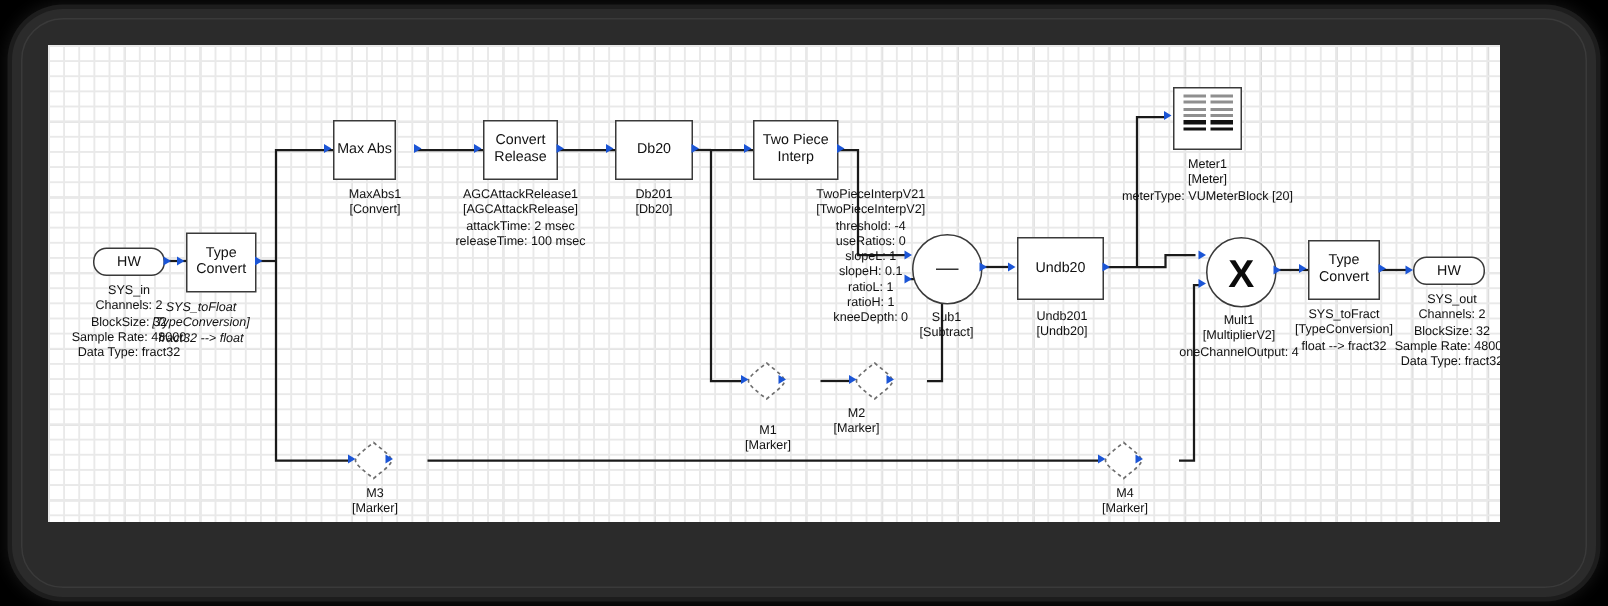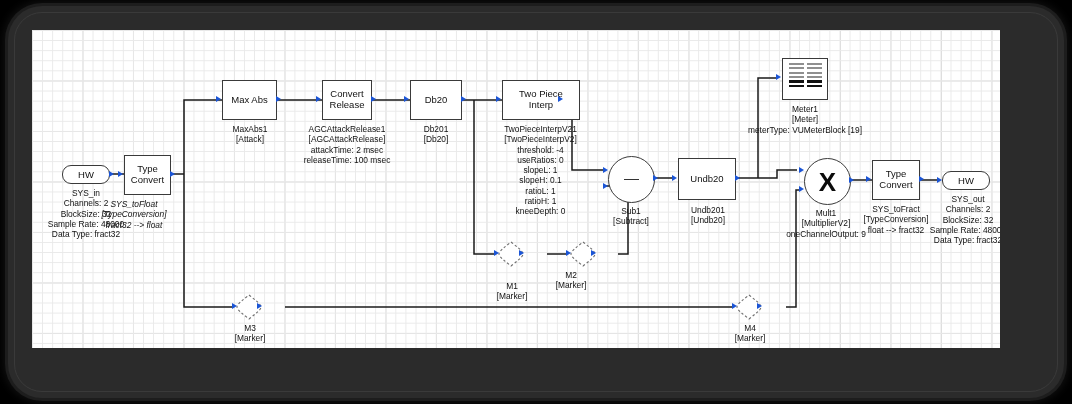--- a/index.html
+++ b/index.html
@@ -121,27 +121,27 @@
 Convert</span>
       </div>
       <div class="port" style="left:86px;top:141px;"></div>
       <div class="port" style="left:138px;top:141px;"></div>
       <div class="cap" style="left:59px;top:169px;width:86px;font-style:italic;">SYS_toFloat
 [TypeConversion]
 fract32 --&gt; float</div>
     </div>
 
     <div class="node">
-      <div class="box" style="left:190px;top:50px;width:55px;height:40px;">
+      <div class="box" style="left:190px;top:50px;width:42px;height:40px;">
         <span>Max Abs</span>
       </div>
       <div class="port" style="left:184px;top:66px;"></div>
       <div class="port" style="left:244px;top:66px;"></div>
       <div class="cap" style="left:183px;top:94px;width:70px;">MaxAbs1
-[Attack]</div>
+[Convert]</div>
     </div>
 
     <div class="node">
       <div class="box" style="left:290px;top:50px;width:50px;height:40px;white-space:pre;">
         <span>Convert
 Release</span>
       </div>
       <div class="port" style="left:284px;top:66px;"></div>
       <div class="port" style="left:339px;top:66px;"></div>
       <div class="cap" style="left:258px;top:94px;width:114px;">AGCAttackRelease1
@@ -154,27 +154,27 @@
       <div class="box" style="left:378px;top:50px;width:52px;height:40px;">
         <span>Db20</span>
       </div>
       <div class="port" style="left:372px;top:66px;"></div>
       <div class="port" style="left:429px;top:66px;"></div>
       <div class="cap" style="left:370px;top:94px;width:68px;">Db201
 [Db20]</div>
     </div>
 
     <div class="node">
-      <div class="box" style="left:470px;top:50px;width:78px;height:40px;white-space:pre;">
+      <div class="box" style="left:470px;top:50px;width:57px;height:40px;white-space:pre;">
         <span>Two Piece
 Interp</span>
       </div>
       <div class="port" style="left:464px;top:66px;"></div>
       <div class="port" style="left:526px;top:66px;"></div>
-      <div class="cap" style="left:442px;top:94px;width:133px;">TwoPieceInterpV21
+      <div class="cap" style="left:442px;top:94px;width:133px;padding-left:40px;">TwoPieceInterpV21
 [TwoPieceInterpV2]
 threshold: -4
 useRatios: 0
 slopeL: 1
 slopeH: 0.1
 ratioL: 1
 ratioH: 1
 kneeDepth: 0</div>
     </div>
 
@@ -216,33 +216,33 @@
             <div class="mbar lite"></div>
               <div class="mbar lite"></div>
             <div class="mbar dark"></div>
               <div class="mbar dark"></div>
           </div>
         </div>
       </div>
       <div class="port" style="left:744px;top:44px;"></div>
       <div class="cap" style="left:688px;top:74px;width:170px;">Meter1
 [Meter]
-meterType: VUMeterBlock [19]</div>
+meterType: VUMeterBlock [20]</div>
     </div>
 
     <div class="node">
       <div class="circ" style="left:772px;top:128px;width:45px;height:45px;">
         <span class="xglyph">X</span>
       </div>
       <div class="port" style="left:767px;top:137px;"></div>
       <div class="port" style="left:767px;top:156px;"></div>
       <div class="port" style="left:817px;top:147px;"></div>
       <div class="cap" style="left:726px;top:178px;width:136px;">Mult1
 [MultiplierV2]
-oneChannelOutput: 9</div>
+oneChannelOutput: 4</div>
     </div>
 
     <div class="node">
       <div class="box" style="left:840px;top:130px;width:48px;height:40px;white-space:pre;">
         <span>Type
 Convert</span>
       </div>
       <div class="port" style="left:834px;top:146px;"></div>
       <div class="port" style="left:887px;top:146px;"></div>
       <div class="cap" style="left:818px;top:174px;width:92px;">SYS_toFract

